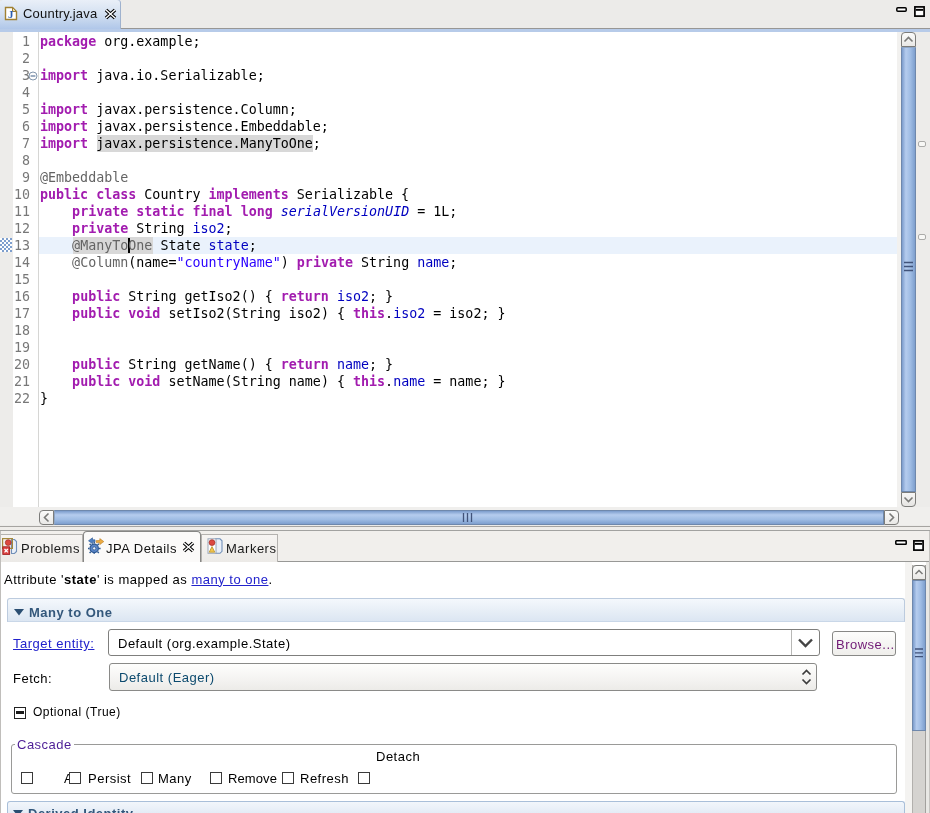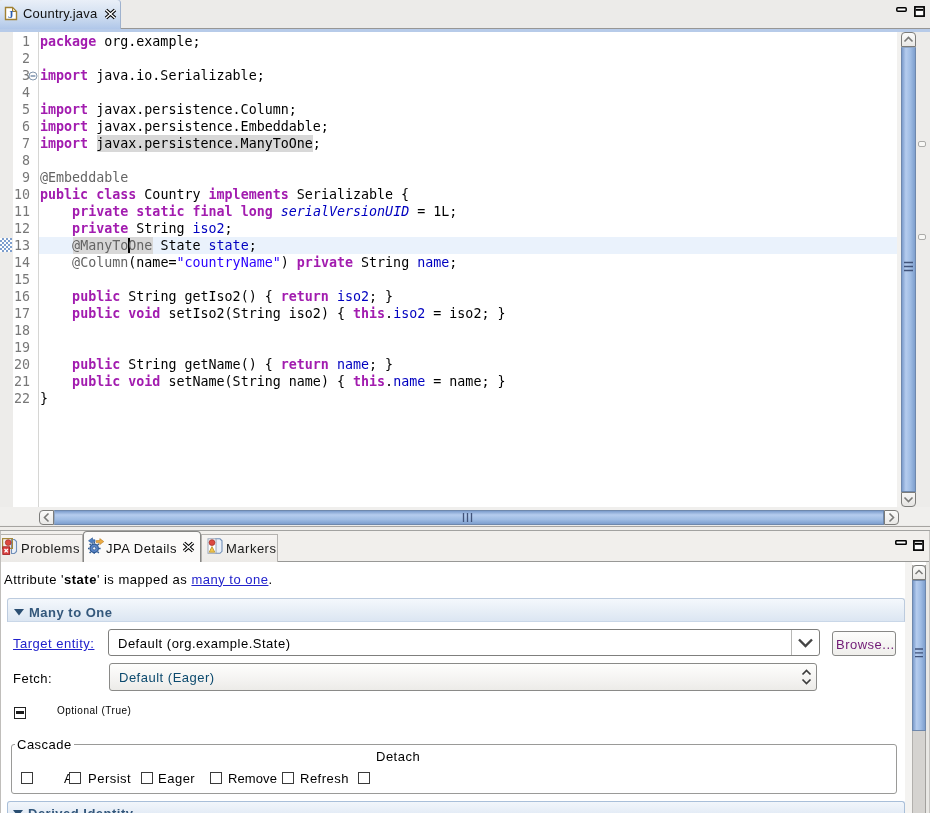--- a/index.html
+++ b/index.html
@@ -242,32 +242,32 @@
      border:1px solid #8A8A88;border-radius:3px;background:linear-gradient(#FEFEFD,#F2F1EF 70%,#ECEBE8);"></div>
 <div class="abs" style="left:119px;top:670px;font-size:13px;letter-spacing:0.5px;color:#0c4a6e;">Default (Eager)</div>
 <svg class="abs" style="left:800px;top:669px;" width="13" height="16" viewBox="0 0 13 16">
   <path d="M2.5 5.5 L6.5 1.5 L10.5 5.5" fill="none" stroke="#3C3C3C" stroke-width="1.7"></path>
   <path d="M2.5 10.5 L6.5 14.5 L10.5 10.5" fill="none" stroke="#3C3C3C" stroke-width="1.7"></path>
 </svg>
 
 <div class="abs" style="left:14px;top:707px;width:12px;height:12px;box-sizing:border-box;
      border:1.5px solid #222;background:#fff;"></div>
 <div class="abs" style="left:15.8px;top:711.3px;width:8.4px;height:3.2px;background:#1a1a1a;"></div>
-<div class="abs" style="left:33px;top:705px;font-size:10px;letter-spacing:0.5px;color:#000;margin-left:24px;">Optional (True)</div>
+<div class="abs" style="left:33px;top:705px;font-size:12px;letter-spacing:0.5px;color:#000;">Optional (True)</div>
 
 <div class="abs" style="left:11px;top:744px;width:886px;height:50px;box-sizing:border-box;
      border:1px solid #9A9A98;border-radius:3px;"></div>
-<div class="abs" style="left:15px;top:737px;padding:0 2px;background:#fff;font-size:13px;letter-spacing:0.5px;color:#000000;">Cascade</div>
+<div class="abs" style="left:15px;top:737px;padding:0 2px;background:#fff;font-size:13px;letter-spacing:0.5px;color:#4c1d95;">Cascade</div>
 
 <div class="abs" style="left:21px;top:772px;width:12px;height:12px;box-sizing:border-box;border:1.3px solid #3A3A3A;background:#fff;"></div>
 <div class="abs" style="left:40px;top:771px;font-size:13px;letter-spacing:0.5px;margin-left:24px;">All</div>
 <div class="abs" style="left:69px;top:772px;width:12px;height:12px;box-sizing:border-box;border:1.3px solid #3A3A3A;background:#fff;"></div>
 <div class="abs" style="left:88px;top:771px;font-size:13px;letter-spacing:0.5px;">Persist</div>
 <div class="abs" style="left:141px;top:772px;width:12px;height:12px;box-sizing:border-box;border:1.3px solid #3A3A3A;background:#fff;"></div>
-<div class="abs" style="left:158px;top:771px;font-size:13px;letter-spacing:0.5px;">Eager</div>
+<div class="abs" style="left:158px;top:771px;font-size:13px;letter-spacing:0.5px;">Many</div>
 <div class="abs" style="left:210px;top:772px;width:12px;height:12px;box-sizing:border-box;border:1.3px solid #3A3A3A;background:#fff;"></div>
 <div class="abs" style="left:228px;top:771px;font-size:13px;letter-spacing:0.1px;">Remove</div>
 <div class="abs" style="left:282px;top:772px;width:12px;height:12px;box-sizing:border-box;border:1.3px solid #3A3A3A;background:#fff;"></div>
 <div class="abs" style="left:300px;top:771px;font-size:13px;letter-spacing:0.5px;">Refresh</div>
 <div class="abs" style="left:358px;top:772px;width:12px;height:12px;box-sizing:border-box;border:1.3px solid #3A3A3A;background:#fff;"></div>
 <div class="abs" style="left:376px;top:749px;font-size:13px;letter-spacing:0.5px;">Detach</div>
 
 <div class="abs" style="left:7px;top:801px;width:898px;height:12px;box-sizing:border-box;
      border:1px solid #A9BFD9;border-bottom:none;border-radius:3px 3px 0 0;
      background:linear-gradient(#F2F6FB,#E4ECF6);"></div>

